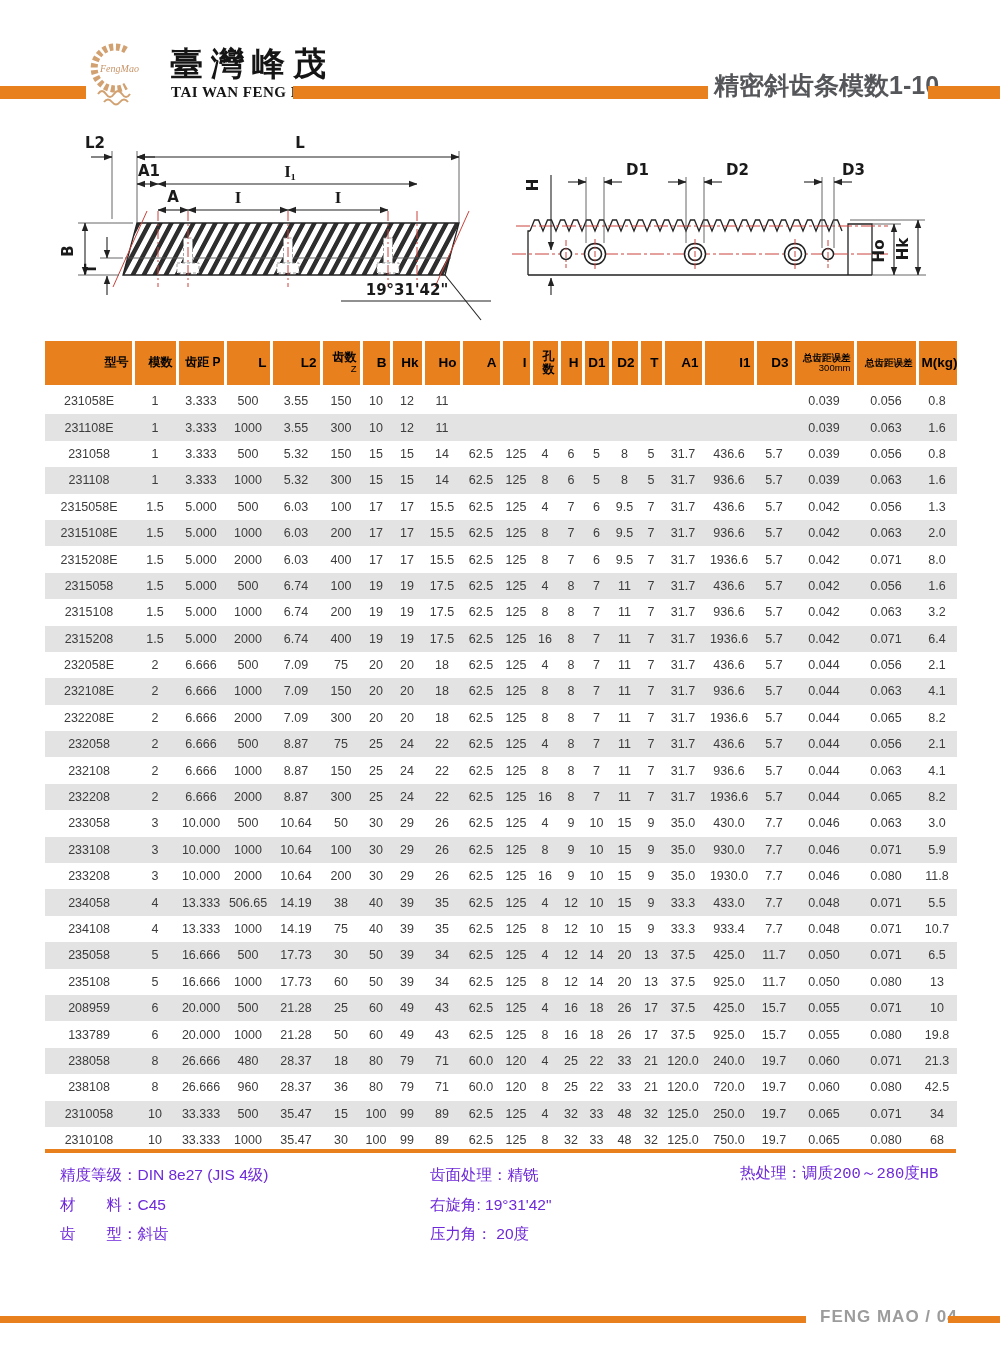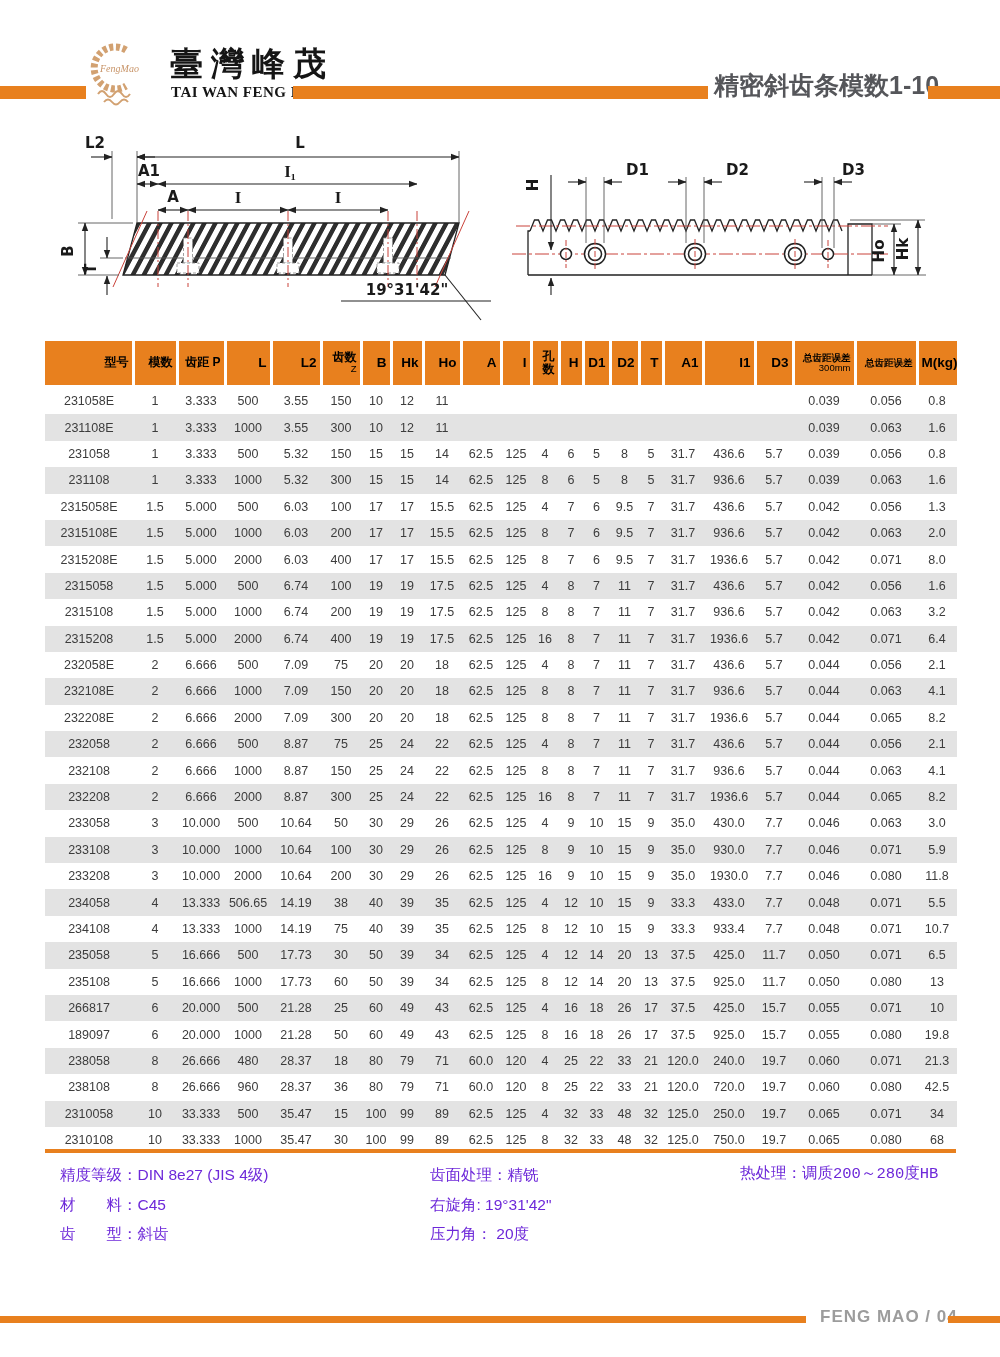--- a/index.html
+++ b/index.html
@@ -837,21 +837,21 @@
           <td>20</td>
           <td>13</td>
           <td>37.5</td>
           <td>925.0</td>
           <td>11.7</td>
           <td>0.050</td>
           <td>0.080</td>
           <td>13</td>
         </tr>
         <tr>
-          <td>266817</td>
+          <td>208959</td>
           <td>6</td>
           <td>20.000</td>
           <td>500</td>
           <td>21.28</td>
           <td>25</td>
           <td>60</td>
           <td>49</td>
           <td>43</td>
           <td>62.5</td>
           <td>125</td>
@@ -861,21 +861,21 @@
           <td>26</td>
           <td>17</td>
           <td>37.5</td>
           <td>425.0</td>
           <td>15.7</td>
           <td>0.055</td>
           <td>0.071</td>
           <td>10</td>
         </tr>
         <tr>
-          <td>189097</td>
+          <td>133789</td>
           <td>6</td>
           <td>20.000</td>
           <td>1000</td>
           <td>21.28</td>
           <td>50</td>
           <td>60</td>
           <td>49</td>
           <td>43</td>
           <td>62.5</td>
           <td>125</td>

